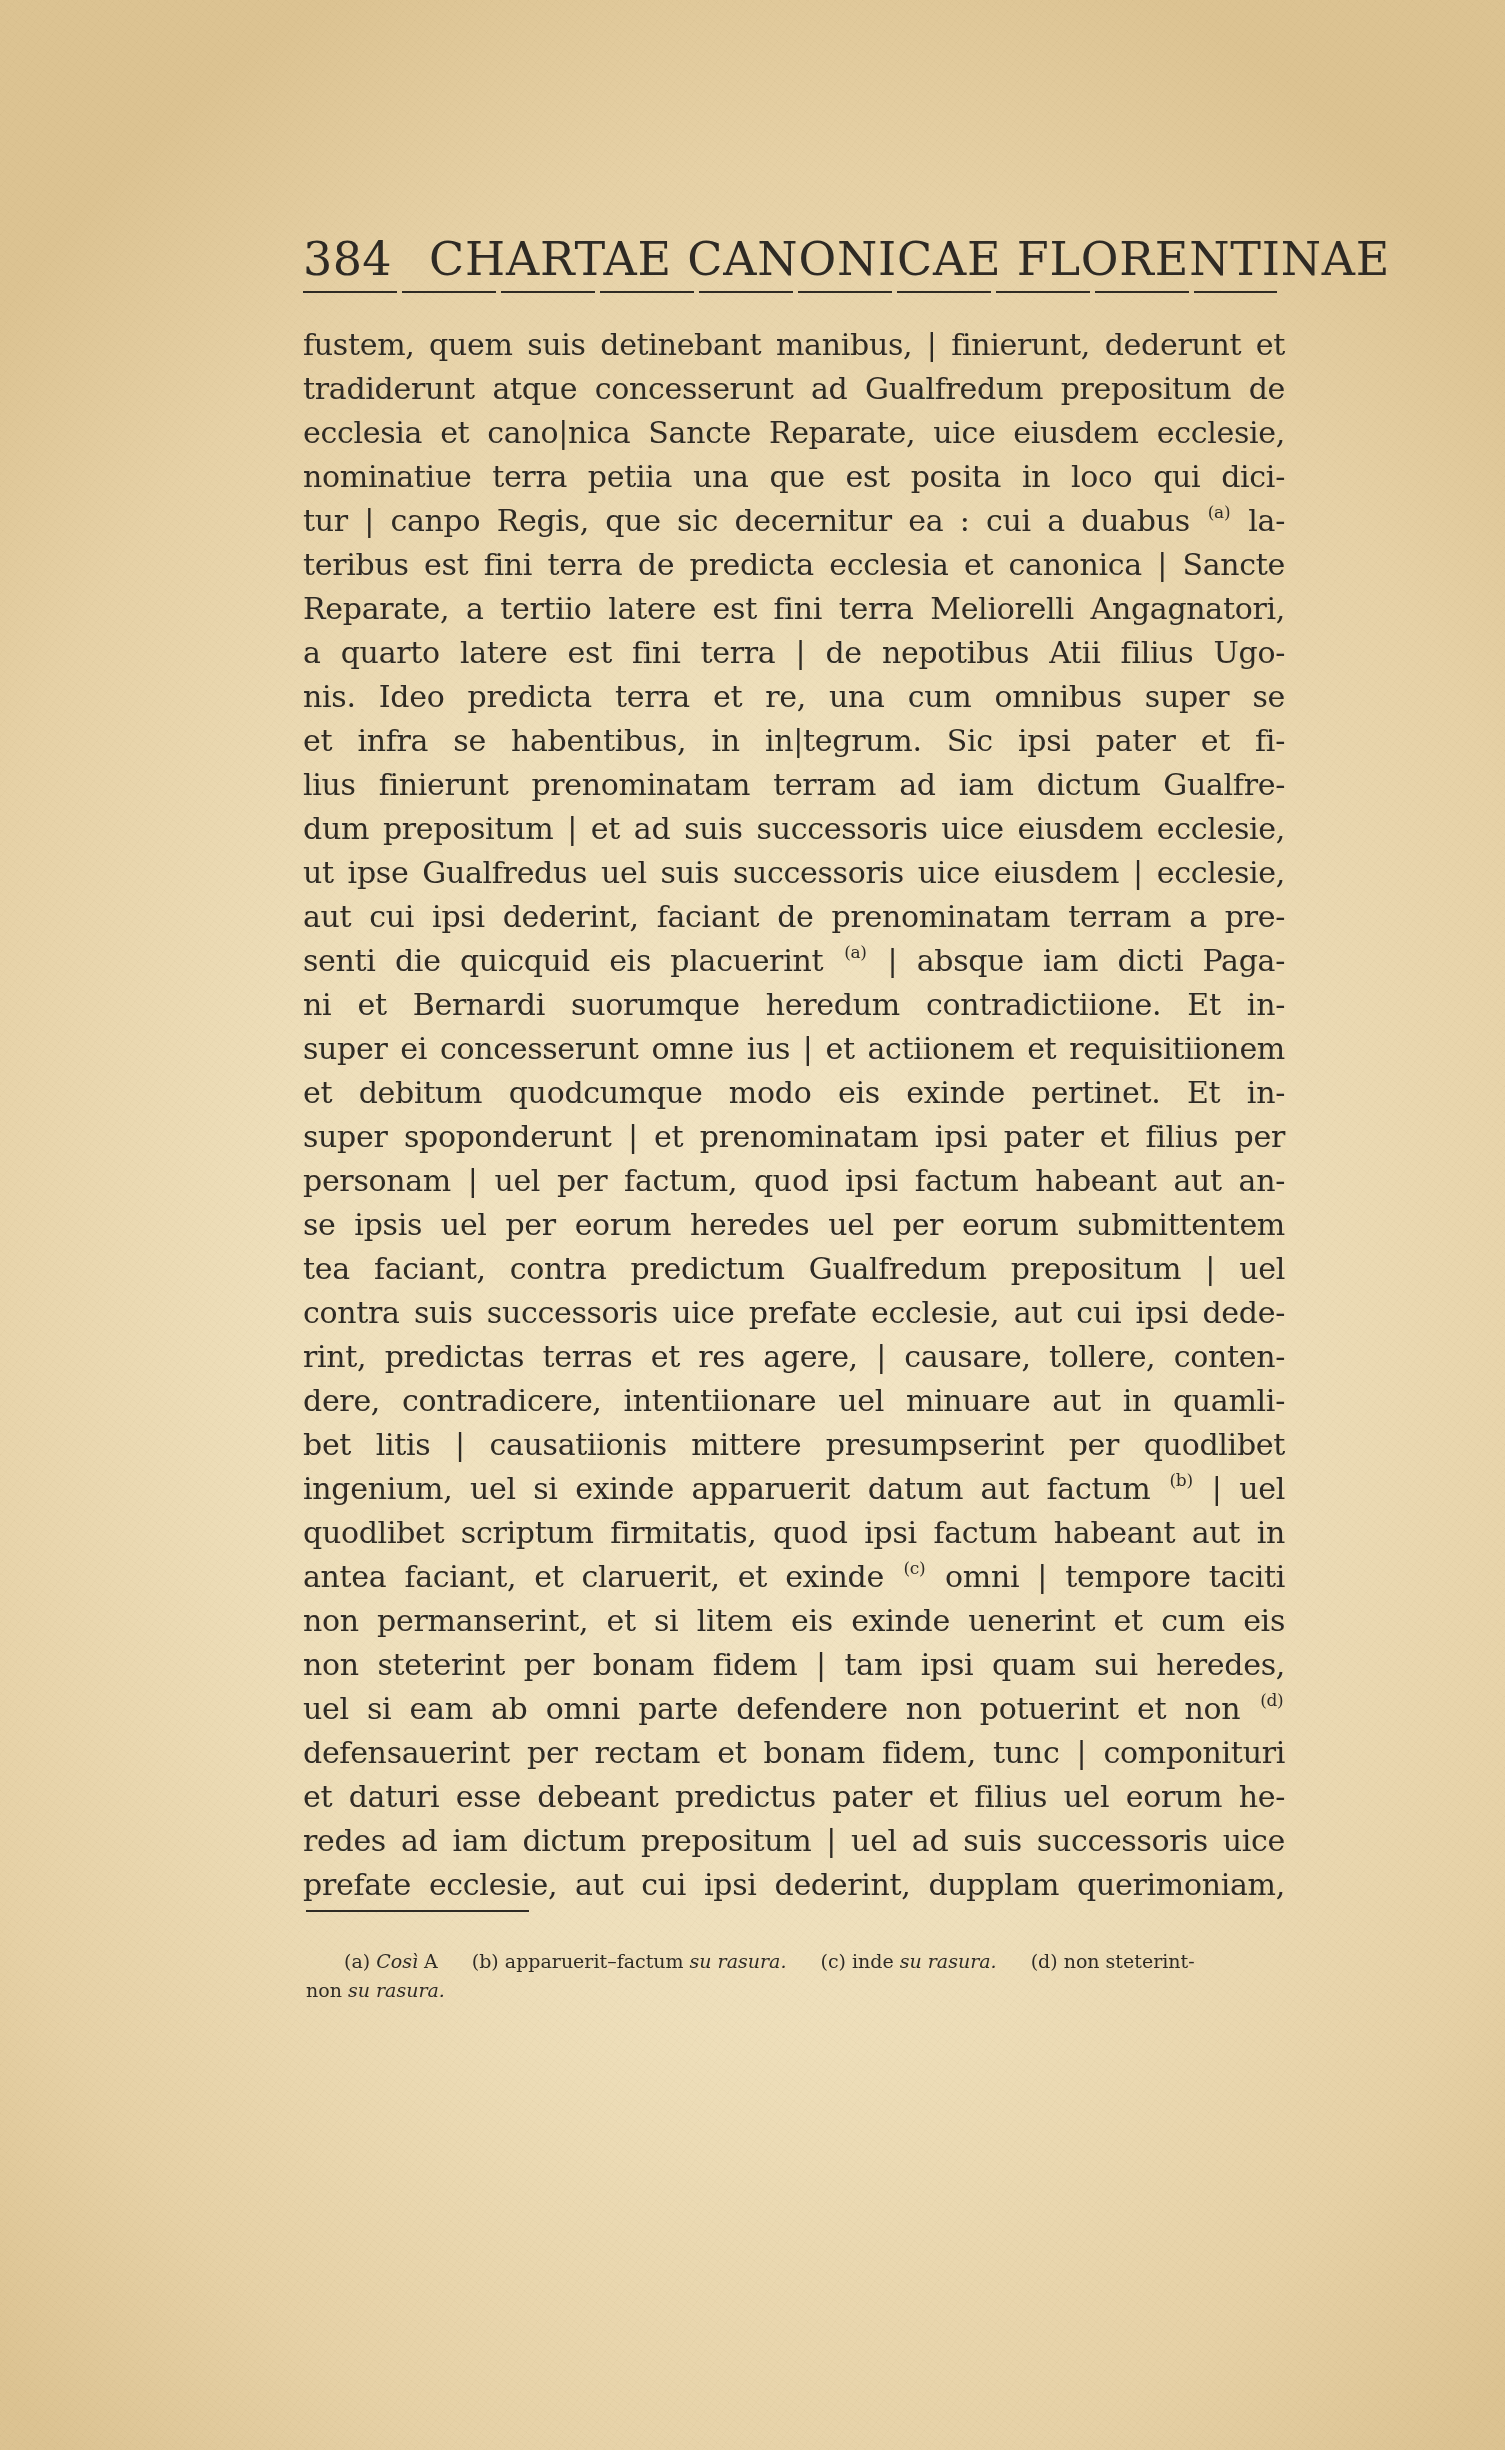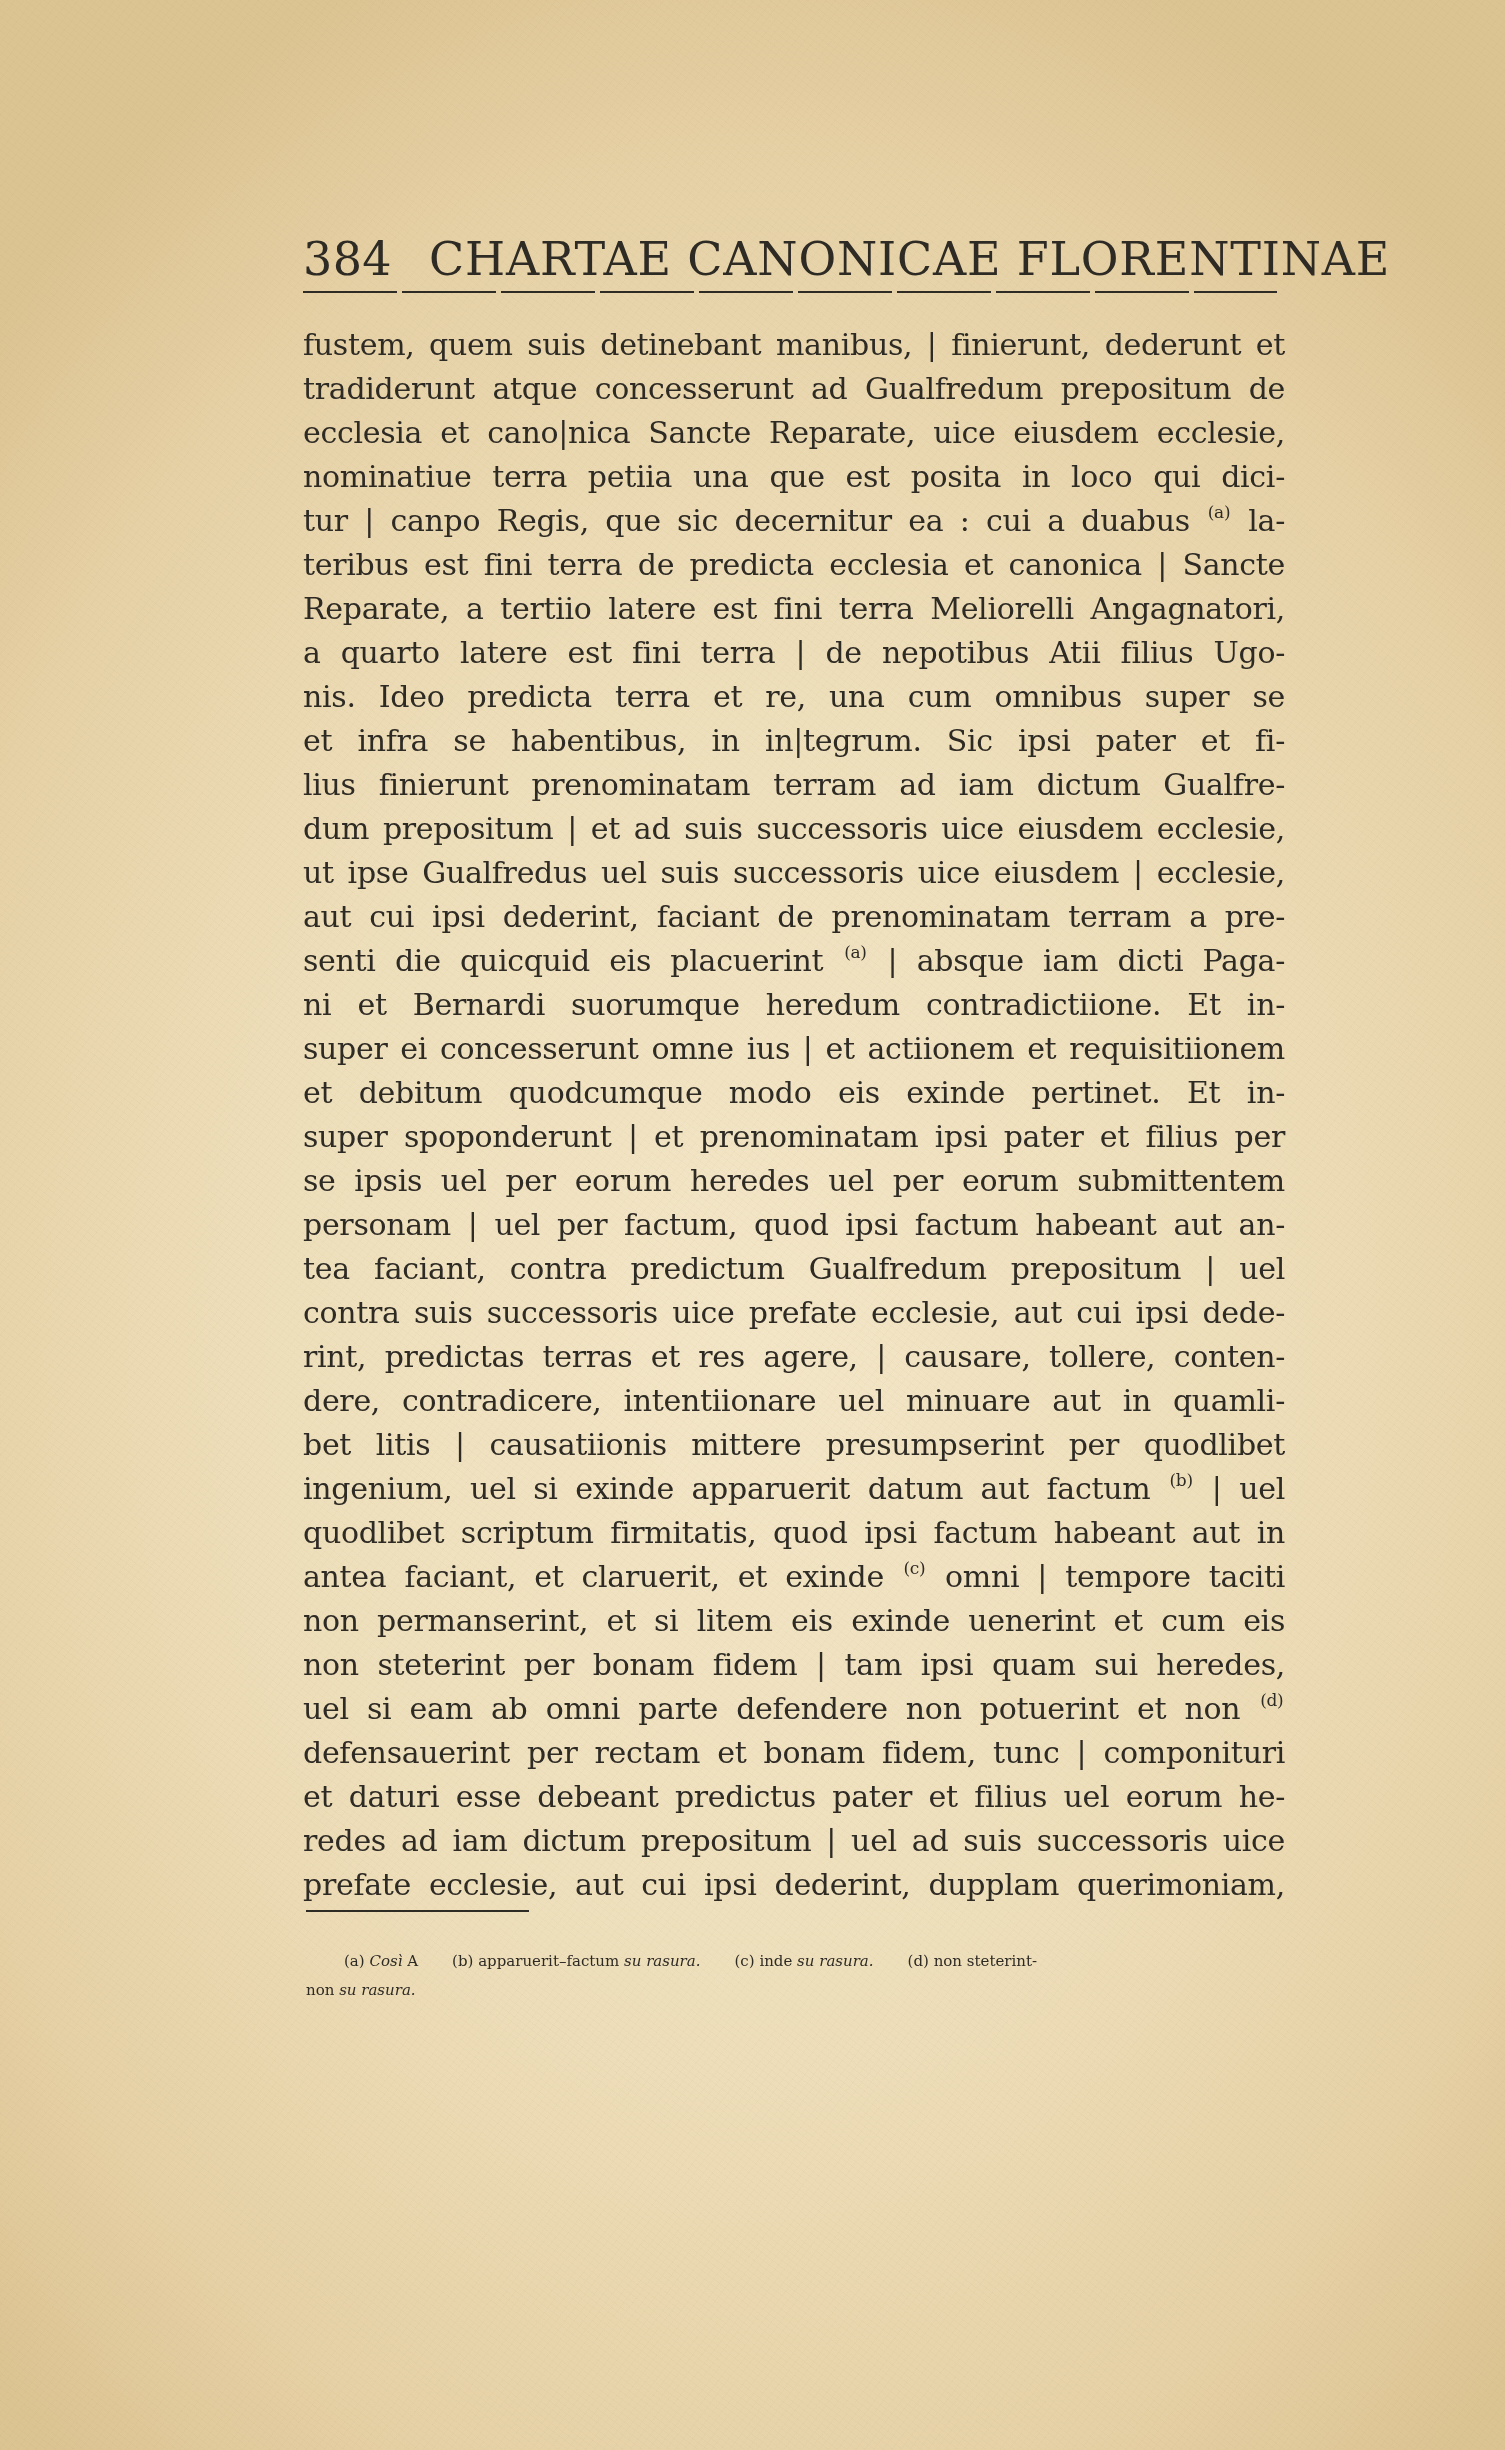--- a/index.html
+++ b/index.html
@@ -71,21 +71,21 @@
     top: 1910px;
     width: 223px;
     height: 2.4px;
     background: #2e2a24;
   }
   .footnotes {
     position: absolute;
     left: 306px;
     top: 1947px;
     width: 978px;
-    font-size: 15px;
+    font-size: 19px;
     line-height: 29px;
   }
   .fn-line1 { padding-left: 38px; white-space: nowrap; }
   .fn-line2 { white-space: nowrap; }
   .fn { display: inline-block; margin-right: 34px; }
   .fn:last-child { margin-right: 0; }
   .fn em { font-style: italic; }
 </style>
 </head>
 <body>
@@ -111,22 +111,22 @@
     <span class="line"><span>et infra se habentibus, in in|tegrum.  Sic ipsi pater et fi-</span></span>
     <span class="line"><span>lius finierunt prenominatam terram ad iam dictum Gualfre-</span></span>
     <span class="line"><span>dum prepositum | et ad suis successoris uice eiusdem ecclesie,</span></span>
     <span class="line"><span>ut ipse Gualfredus uel suis successoris uice eiusdem | ecclesie,</span></span>
     <span class="line"><span>aut cui ipsi dederint, faciant de prenominatam terram a pre-</span></span>
     <span class="line"><span>senti die quicquid eis placuerint </span><sup>(a)</sup><span> | absque iam dicti Paga-</span></span>
     <span class="line"><span>ni et Bernardi suorumque heredum contradictiione.  Et in-</span></span>
     <span class="line"><span>super ei concesserunt omne ius | et actiionem et requisitiionem</span></span>
     <span class="line"><span>et debitum quodcumque modo eis exinde pertinet.  Et in-</span></span>
     <span class="line"><span>super spoponderunt | et prenominatam ipsi pater et filius per</span></span>
+    <span class="line"><span>personam | uel per factum, quod ipsi factum habeant aut an-</span></span>
     <span class="line"><span>se ipsis uel per eorum heredes uel per eorum submittentem</span></span>
-    <span class="line"><span>personam | uel per factum, quod ipsi factum habeant aut an-</span></span>
     <span class="line"><span>tea faciant, contra predictum Gualfredum prepositum | uel</span></span>
     <span class="line"><span>contra suis successoris uice prefate ecclesie, aut cui ipsi dede-</span></span>
     <span class="line"><span>rint, predictas terras et res agere, | causare, tollere, conten-</span></span>
     <span class="line"><span>dere, contradicere, intentiionare uel minuare aut in quamli-</span></span>
     <span class="line"><span>bet litis | causatiionis mittere presumpserint per quodlibet</span></span>
     <span class="line"><span>ingenium, uel si exinde apparuerit datum aut factum </span><sup>(b)</sup><span> | uel</span></span>
     <span class="line"><span>quodlibet scriptum firmitatis, quod ipsi factum habeant aut in</span></span>
     <span class="line"><span>antea faciant, et claruerit, et exinde </span><sup>(c)</sup><span> omni | tempore taciti</span></span>
     <span class="line"><span>non permanserint, et si litem eis exinde uenerint et cum eis</span></span>
     <span class="line"><span>non steterint per bonam fidem | tam ipsi quam sui heredes,</span></span>

